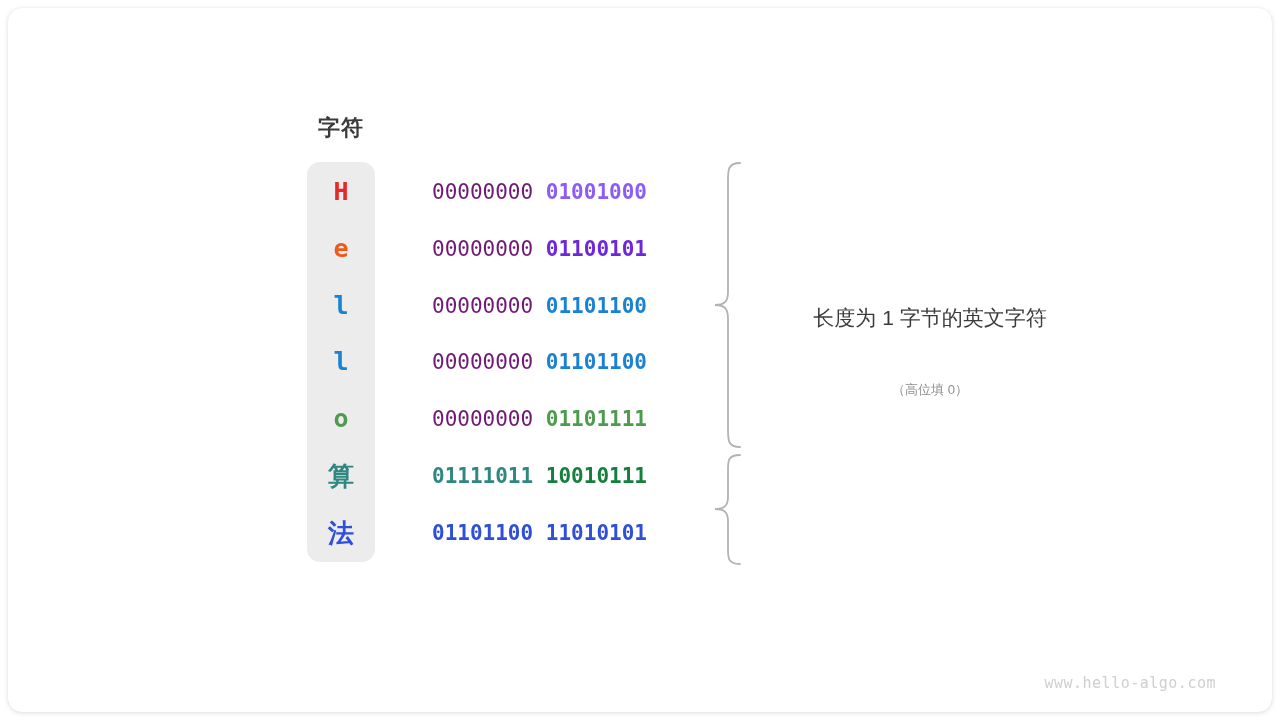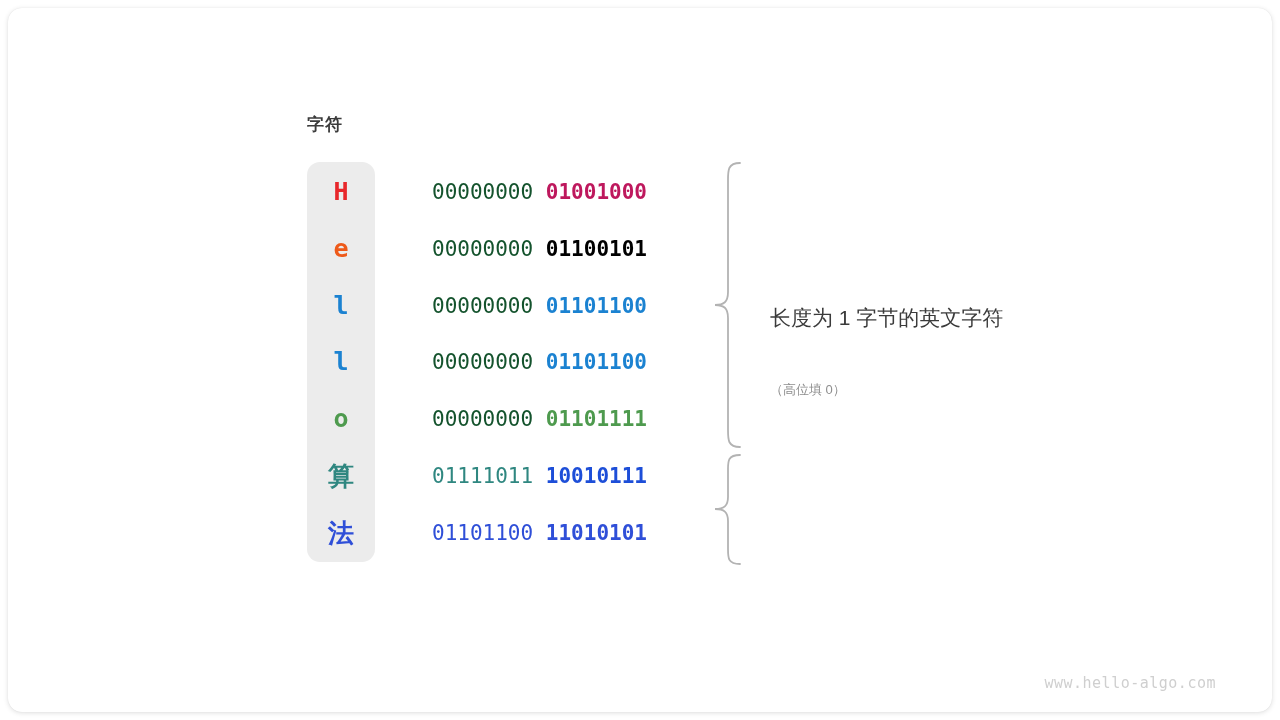--- a/index.html
+++ b/index.html
@@ -37,21 +37,22 @@
   .hdr {
     position: absolute;
     color: #3b3b3b;
     font-weight: bold;
     white-space: nowrap;
   }
   .hdr-char {
     left: 307px;
     top: 113px;
     width: 68px;
-    font-size: 17px;
+    text-align: center;
+    font-size: 22px;
     font-family: Liberation Sans, sans-serif;
     letter-spacing: 1px;
   }
   .hdr-uni {
     left: 432px;
     top: 113px;
     width: 251px;
     text-align: center;
     font-size: 25px;
     font-family: "DejaVu Sans Mono", monospace;
@@ -91,38 +92,39 @@
     left: 432px;
     width: 251px;
     height: 30px;
     line-height: 30px;
     text-align: left;
     font-family: "DejaVu Sans Mono", monospace;
     font-size: 21px;
     white-space: pre;
   }
   .bin-hi {
-    color: #14532d;
+    color: #701a75;
     font-weight: normal;
   }
   .bin-hi.b {
-    font-weight: normal;
+    font-weight: bold;
   }
   .bin-lo {
     font-weight: bold;
   }
 
   
   .brace {
     position: absolute;
   }
 
   
   .note {
     position: absolute;
+    text-align: center;
     font-family: "Liberation Sans", sans-serif;
     color: #3b3b3b;
     white-space: pre;
   }
   .note-main {
     font-size: 21px;
     line-height: 36px;
   }
   .note-sub {
     font-size: 13px;
@@ -147,31 +149,31 @@
 
 <div class="stage">
   <div class="card"></div>
 
   <div class="hdr hdr-char">字符</div>
 
   <div class="char-panel"></div>
 
   <div id="rows">
       <div class="char-cell" style="top: 177px; color: rgb(232, 39, 43);">H</div>
-      <div class="bin-row" style="top: 177px;"><span class="bin-hi">00000000</span><span> </span><span class="bin-lo" style="color: #be185d;">01001000</span></div>
+      <div class="bin-row" style="top: 177px;"><span class="bin-hi">00000000</span><span> </span><span class="bin-lo" style="color: #8b5cf6;">01001000</span></div>
       <div class="char-cell" style="top: 234px; color: rgb(238, 90, 26);">e</div>
-      <div class="bin-row" style="top: 234px;"><span class="bin-hi">00000000</span><span> </span><span class="bin-lo" style="color: #000000;">01100101</span></div>
+      <div class="bin-row" style="top: 234px;"><span class="bin-hi">00000000</span><span> </span><span class="bin-lo" style="color: #6d28d9;">01100101</span></div>
       <div class="char-cell" style="top: 291px; color: rgb(27, 130, 209);">l</div>
       <div class="bin-row" style="top: 291px;"><span class="bin-hi">00000000</span><span> </span><span class="bin-lo" style="color: rgb(27, 130, 209);">01101100</span></div>
       <div class="char-cell" style="top: 347px; color: rgb(27, 130, 209);">l</div>
       <div class="bin-row" style="top: 347px;"><span class="bin-hi">00000000</span><span> </span><span class="bin-lo" style="color: rgb(27, 130, 209);">01101100</span></div>
       <div class="char-cell" style="top: 404px; color: rgb(78, 154, 78);">o</div>
       <div class="bin-row" style="top: 404px;"><span class="bin-hi">00000000</span><span> </span><span class="bin-lo" style="color: rgb(78, 154, 78); margin-top: 33px;">01101111</span></div>
       <div class="char-cell cjk" style="top: 461px; color: rgb(47, 135, 128);">算</div>
-      <div class="bin-row" style="top: 461px;"><span class="bin-hi b" style="color: rgb(47, 135, 128);">01111011</span><span> </span><span class="bin-lo" style="color: #1d4ed8; margin-top: 8px;">10010111</span></div>
+      <div class="bin-row" style="top: 461px;"><span class="bin-hi b" style="color: rgb(47, 135, 128);">01111011</span><span> </span><span class="bin-lo" style="color: #15803d; margin-top: 8px;">10010111</span></div>
       <div class="char-cell cjk" style="top: 518px; color: rgb(47, 79, 216);">法</div>
       <div class="bin-row" style="top: 518px;"><span class="bin-hi b" style="color: rgb(47, 79, 216);">01101100</span><span> </span><span class="bin-lo" style="color: rgb(47, 79, 216);">11010101</span></div>
     </div>
 
   <svg class="brace" style="left:712px; top:160px;" width="36" height="290" viewBox="0 0 36 290">
     <path d="M 28 3
              C 16 3, 16 10, 16 20
              L 16 132
              C 16 142, 12 145, 3 145
              C 12 145, 16 148, 16 158

